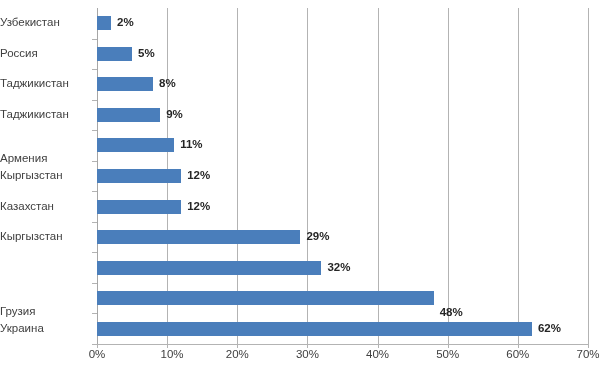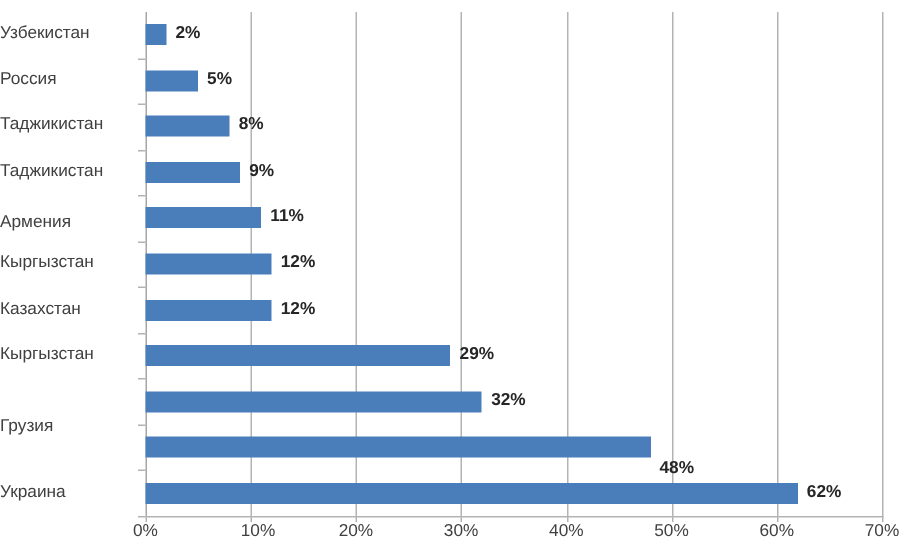--- a/index.html
+++ b/index.html
@@ -125,25 +125,25 @@
 </head>
 <body>
 
 <div id="chart-root">
 
   <div id="category-labels">
       <div class="cat-label" style="top: 9.27273px;">Узбекистан</div>
       <div class="cat-label" style="top: 39.8182px;">Россия</div>
       <div class="cat-label" style="top: 70.3636px;">Таджикистан</div>
       <div class="cat-label" style="top: 100.909px;">Таджикистан</div>
-      <div class="cat-label" style="top: 135px;">Армения</div>
+      <div class="cat-label" style="top: 145px;">Армения</div>
       <div class="cat-label" style="top: 162px;">Кыргызстан</div>
       <div class="cat-label" style="top: 192.545px;">Казахстан</div>
       <div class="cat-label" style="top: 223.091px;">Кыргызстан</div>
-      <div class="cat-label" style="top: 271px;">Грузия</div>
+      <div class="cat-label" style="top: 298px;">Грузия</div>
       <div class="cat-label" style="top: 314.727px;">Украина</div>
     </div>
 
   <div id="plot-area">
       <div class="gridline zero-line" style="left: 0px;"></div>
       <div class="gridline" style="left: 70.1429px;"></div>
       <div class="gridline" style="left: 140.286px;"></div>
       <div class="gridline" style="left: 210.429px;"></div>
       <div class="gridline" style="left: 280.571px;"></div>
       <div class="gridline" style="left: 350.714px;"></div>

